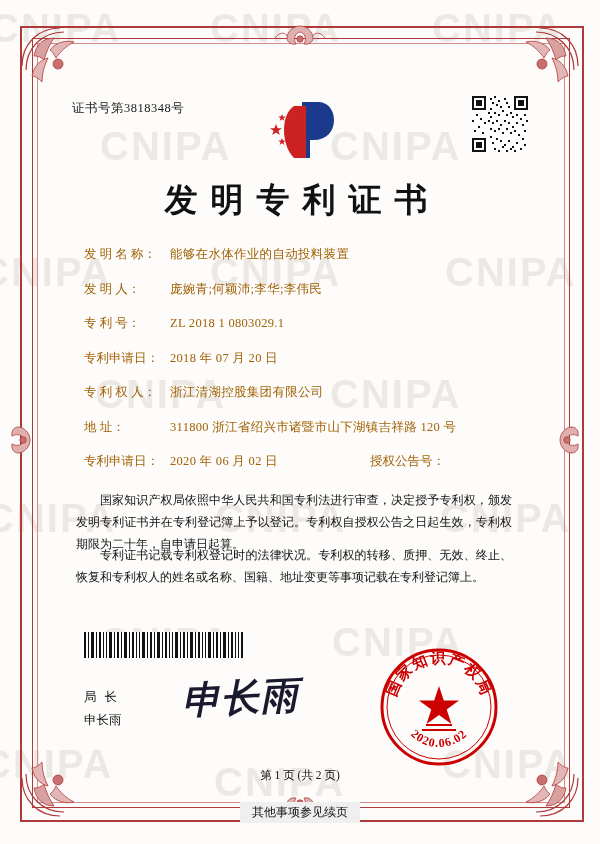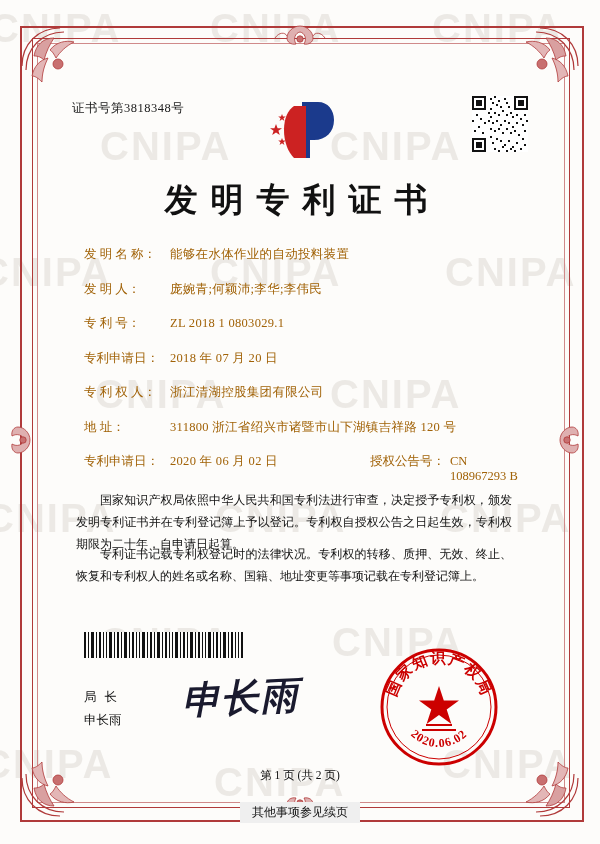--- a/index.html
+++ b/index.html
@@ -165,21 +165,21 @@
     position: absolute;
     left: 76px;
     width: 436px;
     font-size: 12px;
     line-height: 1.85;
     color: #111;
     text-align: justify;
     text-indent: 24px;
   }
   .para1 { top: 489px; }
-  .para2 { top: 544px; font-family: Liberation Mono, monospace; }
+  .para2 { top: 544px; }
 
   .barcode {
     position: absolute;
     left: 84px; top: 632px;
     width: 160px; height: 26px;
   }
   .barcode svg { display: block; }
 
   .signer {
     position: absolute;
@@ -480,21 +480,20 @@
         <div class="field-value">浙江清湖控股集团有限公司</div>
       </div>
       <div class="field-row">
         <div class="field-label">地 址：</div>
         <div class="field-value">311800 浙江省绍兴市诸暨市山下湖镇吉祥路 120 号</div>
       </div>
       <div class="field-row two-col">
         <div class="field-label">专利申请日：</div>
         <div class="field-value">2020 年 06 月 02 日</div>
         <div class="field-label2">授权公告号：</div>
-        <div class="field-value2">CN 108967293 B</div>
       </div>
     </div>
 
     <div class="para para1">国家知识产权局依照中华人民共和国专利法进行审查，决定授予专利权，颁发发明专利证书并在专利登记簿上予以登记。专利权自授权公告之日起生效，专利权期限为二十年，自申请日起算。</div>
     <div class="para para2">专利证书记载专利权登记时的法律状况。专利权的转移、质押、无效、终止、恢复和专利权人的姓名或名称、国籍、地址变更等事项记载在专利登记簿上。</div>
 
     <div class="barcode">
       <svg width="160" height="26" viewBox="0 0 160 26" shape-rendering="crispEdges">
         <rect width="160" height="26" fill="#fdfcfa"></rect>
         <g fill="#111">

